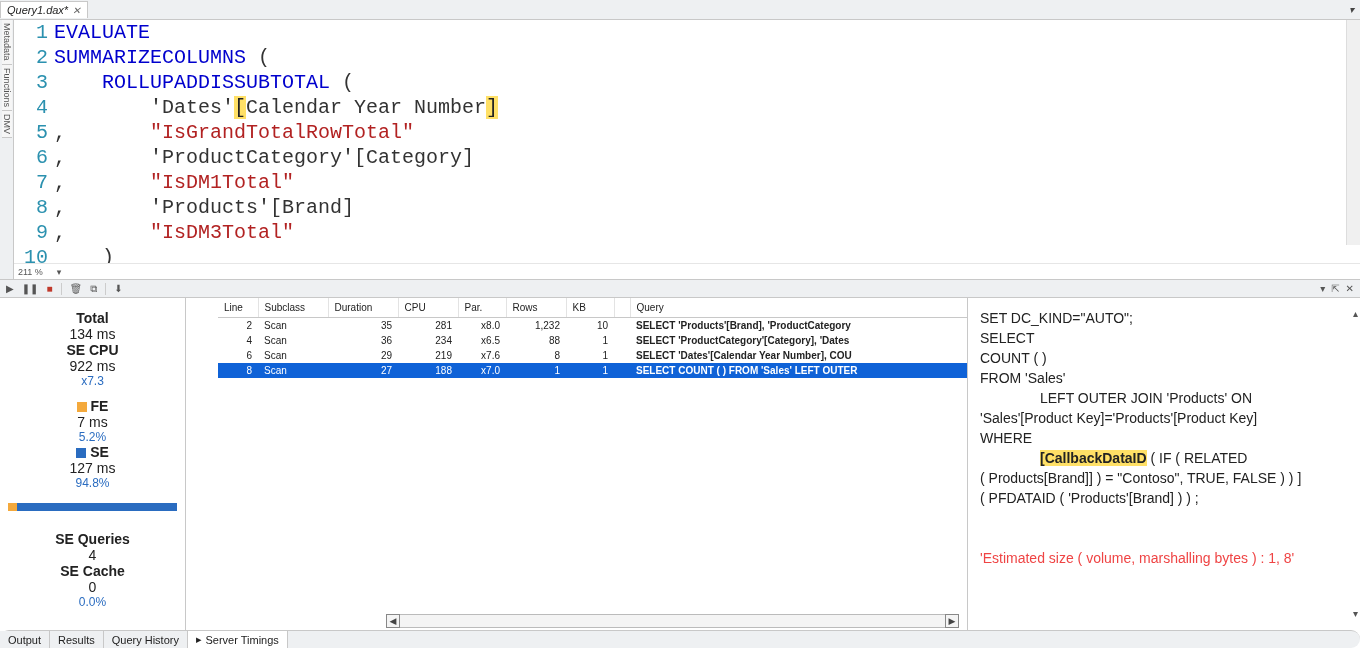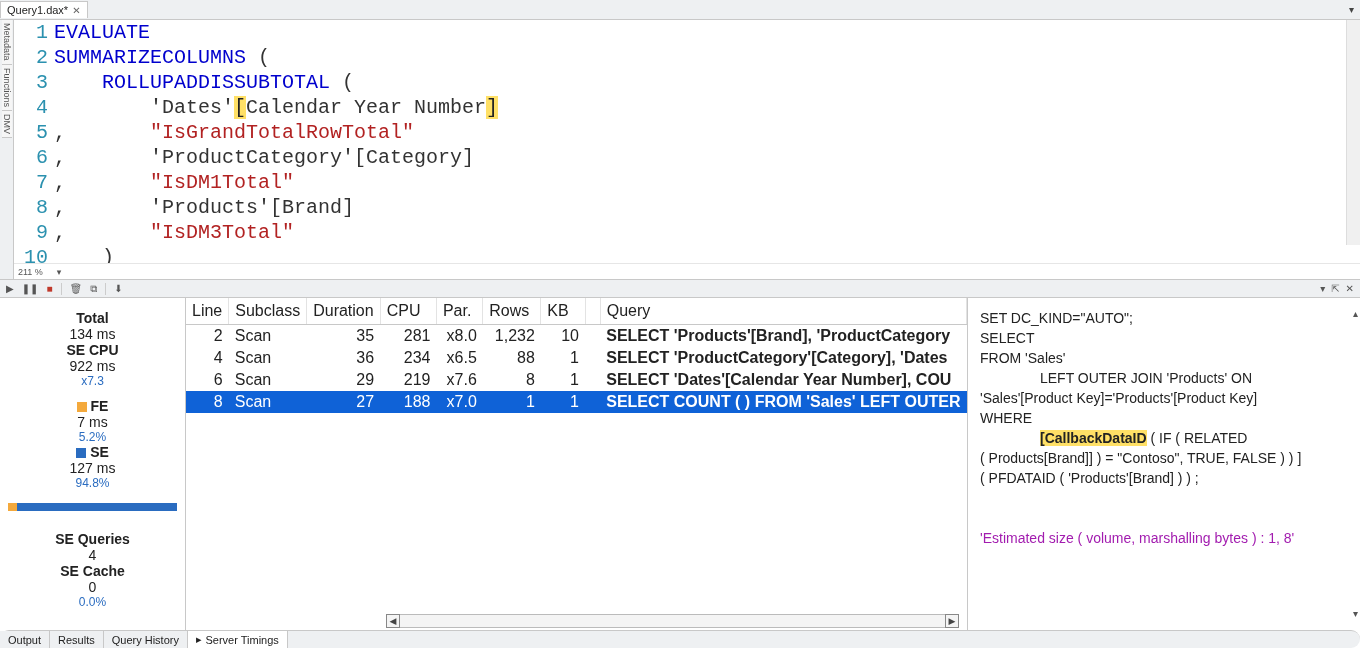--- a/index.html
+++ b/index.html
@@ -1,19 +1,19 @@
 <!DOCTYPE html>
 <html><head>
 <meta charset="utf-8">
 <style>
 * { box-sizing: border-box; margin: 0; padding: 0; }
 body { font-family: "Segoe UI", Arial, sans-serif; font-size: 12px; background: #fff; color: #222; width: 1360px; height: 648px; overflow: hidden; display: flex; flex-direction: column; }
 
 
-.tab-bar { display: flex; align-items: center; height: 20px; background: #eef0f2; border-bottom: 1px solid #c8c8c8; }
+.tab-bar { display: flex; align-items: center; height: 20px; background: #eef0f2; border-bottom: 1px solid #c8c8c8; font-style: italic; }
 .tab { display: flex; align-items: center; padding: 2px 6px; background: #fff; border: 1px solid #c8c8c8; border-bottom: none; font-size: 11px; gap: 4px; }
 .tab .x { font-size: 10px; color: #666; }
 .tab-bar .drop { margin-left: auto; font-size: 10px; padding: 0 6px; color: #444; }
 
 
 .main-row { display: flex; height: 260px; border-bottom: 1px solid #c8c8c8; }
 .side-tabs { width: 14px; background: #eef0f2; border-right: 1px solid #c8c8c8; display: flex; flex-direction: column; align-items: center; }
 .side-tab { writing-mode: vertical-rl; font-size: 9px; color: #555; padding: 3px 0; border-bottom: 1px solid #c8c8c8; background:#f6f6f6; }
 .editor-area { flex: 1; display: flex; flex-direction: column; position: relative; }
 .editor-body { flex: 1; display: flex; font-family: Consolas, "Courier New", monospace; font-size: 20px; line-height: 25px; overflow: hidden; background:#fff; position:relative;}
@@ -46,35 +46,35 @@
 .stat-val { font-size: 14px; }
 .stat-sub { font-size: 12px; color: #2a6cc0; }
 .swatch { display:inline-block; width:10px; height:10px; margin-right:4px; vertical-align:middle;}
 .sw-fe { background:#f4a93c; }
 .sw-se { background:#2a6cc0; }
 .bar { height:8px; display:flex; margin-top:3px;}
 .bar .fe { background:#f4a93c; }
 .bar .se { background:#2a6cc0; }
 
 .table-wrap { flex: 1; display:flex; flex-direction:column; border-right: 1px solid #c8c8c8; overflow:hidden;}
-.tbl { width:100%; border-collapse:collapse; font-size:16px; }
+.tbl { width:100%; border-collapse:collapse; font-size:10px;margin-left:32px; }
 .tbl th { text-align:left; font-weight:normal; padding: 4px 6px; border-bottom:1px solid #c8c8c8; border-right:1px solid #e3e3e3; background:#fff; }
 .tbl td { padding: 2px 6px; white-space:nowrap; overflow:hidden; }
 .tbl td.qcell { font-weight:bold; overflow:hidden; text-overflow:clip;}
 .tbl tr.selected td { background:#0f62d7; color:#fff; }
 .tbl .r { text-align:right; }
 .hscroll { margin-top:auto; height:16px; display:flex; align-items:center; padding:0 8px 2px 200px;}
 .hscroll .btn { width:14px; height:14px; border:1px solid #888; background:#f4f4f4; font-size:9px; display:flex; align-items:center; justify-content:center; color:#444;}
 .hscroll .track { flex:1; height:14px; border:1px solid #bbb; border-left:none; border-right:none; background:#f4f4f4;}
 
 .sql-col { width: 392px; padding: 10px 12px; font-size: 14px; line-height: 20px; position:relative;}
 .sql-col .body { white-space:normal; }
 .sql-col .indent { padding-left:60px; display:block;}
 .sql-col .hl2 { background:#ffe066; font-weight:bold;margin-top:42px; }
-.sql-col .small { font-size:14px; color:#a21caf;}
+.sql-col .small { font-size:14px; color:#ef4444;}
 .sql-scroll-up { position:absolute; right:2px; top:6px; font-size:10px; color:#555;}
 .sql-scroll-dn { position:absolute; right:2px; bottom:6px; font-size:10px; color:#555;}
 
 
 .status { height: 18px; border-top: 1px solid #c8c8c8; background:#eef0f2; display:flex; align-items:stretch; font-size:11px;border-radius:9px;}
 .status .stab { padding: 1px 8px; border-right:1px solid #c8c8c8; background:#eef0f2; display:flex; align-items:center;}
 .status .stab.active { background:#fff; }
 </style>
 </head>
 <body>
@@ -246,20 +246,21 @@
       <div class="track"></div>
       <div class="btn">▶</div>
     </div>
   </div>
 
   <div class="sql-col">
     <span class="sql-scroll-up">▴</span>
     <div class="body">
       <div>SET DC_KIND="AUTO";</div>
       <div>SELECT</div>
+      <div>COUNT (  )</div>
       <div>FROM 'Sales'</div>
       <span class="indent">LEFT OUTER JOIN 'Products' ON</span>
       <div>'Sales'[Product Key]='Products'[Product Key]</div>
       <div>WHERE</div>
       <div style="padding-left:60px;">
         <span class="hl2">[CallbackDataID</span><span> ( IF ( RELATED</span>
       </div>
       <div>( Products[Brand]] ) = "Contoso", TRUE, FALSE )  ) ]</div>
       <div>( PFDATAID ( 'Products'[Brand] )  ) ;</div>
       <div style="height:40px;"></div>

